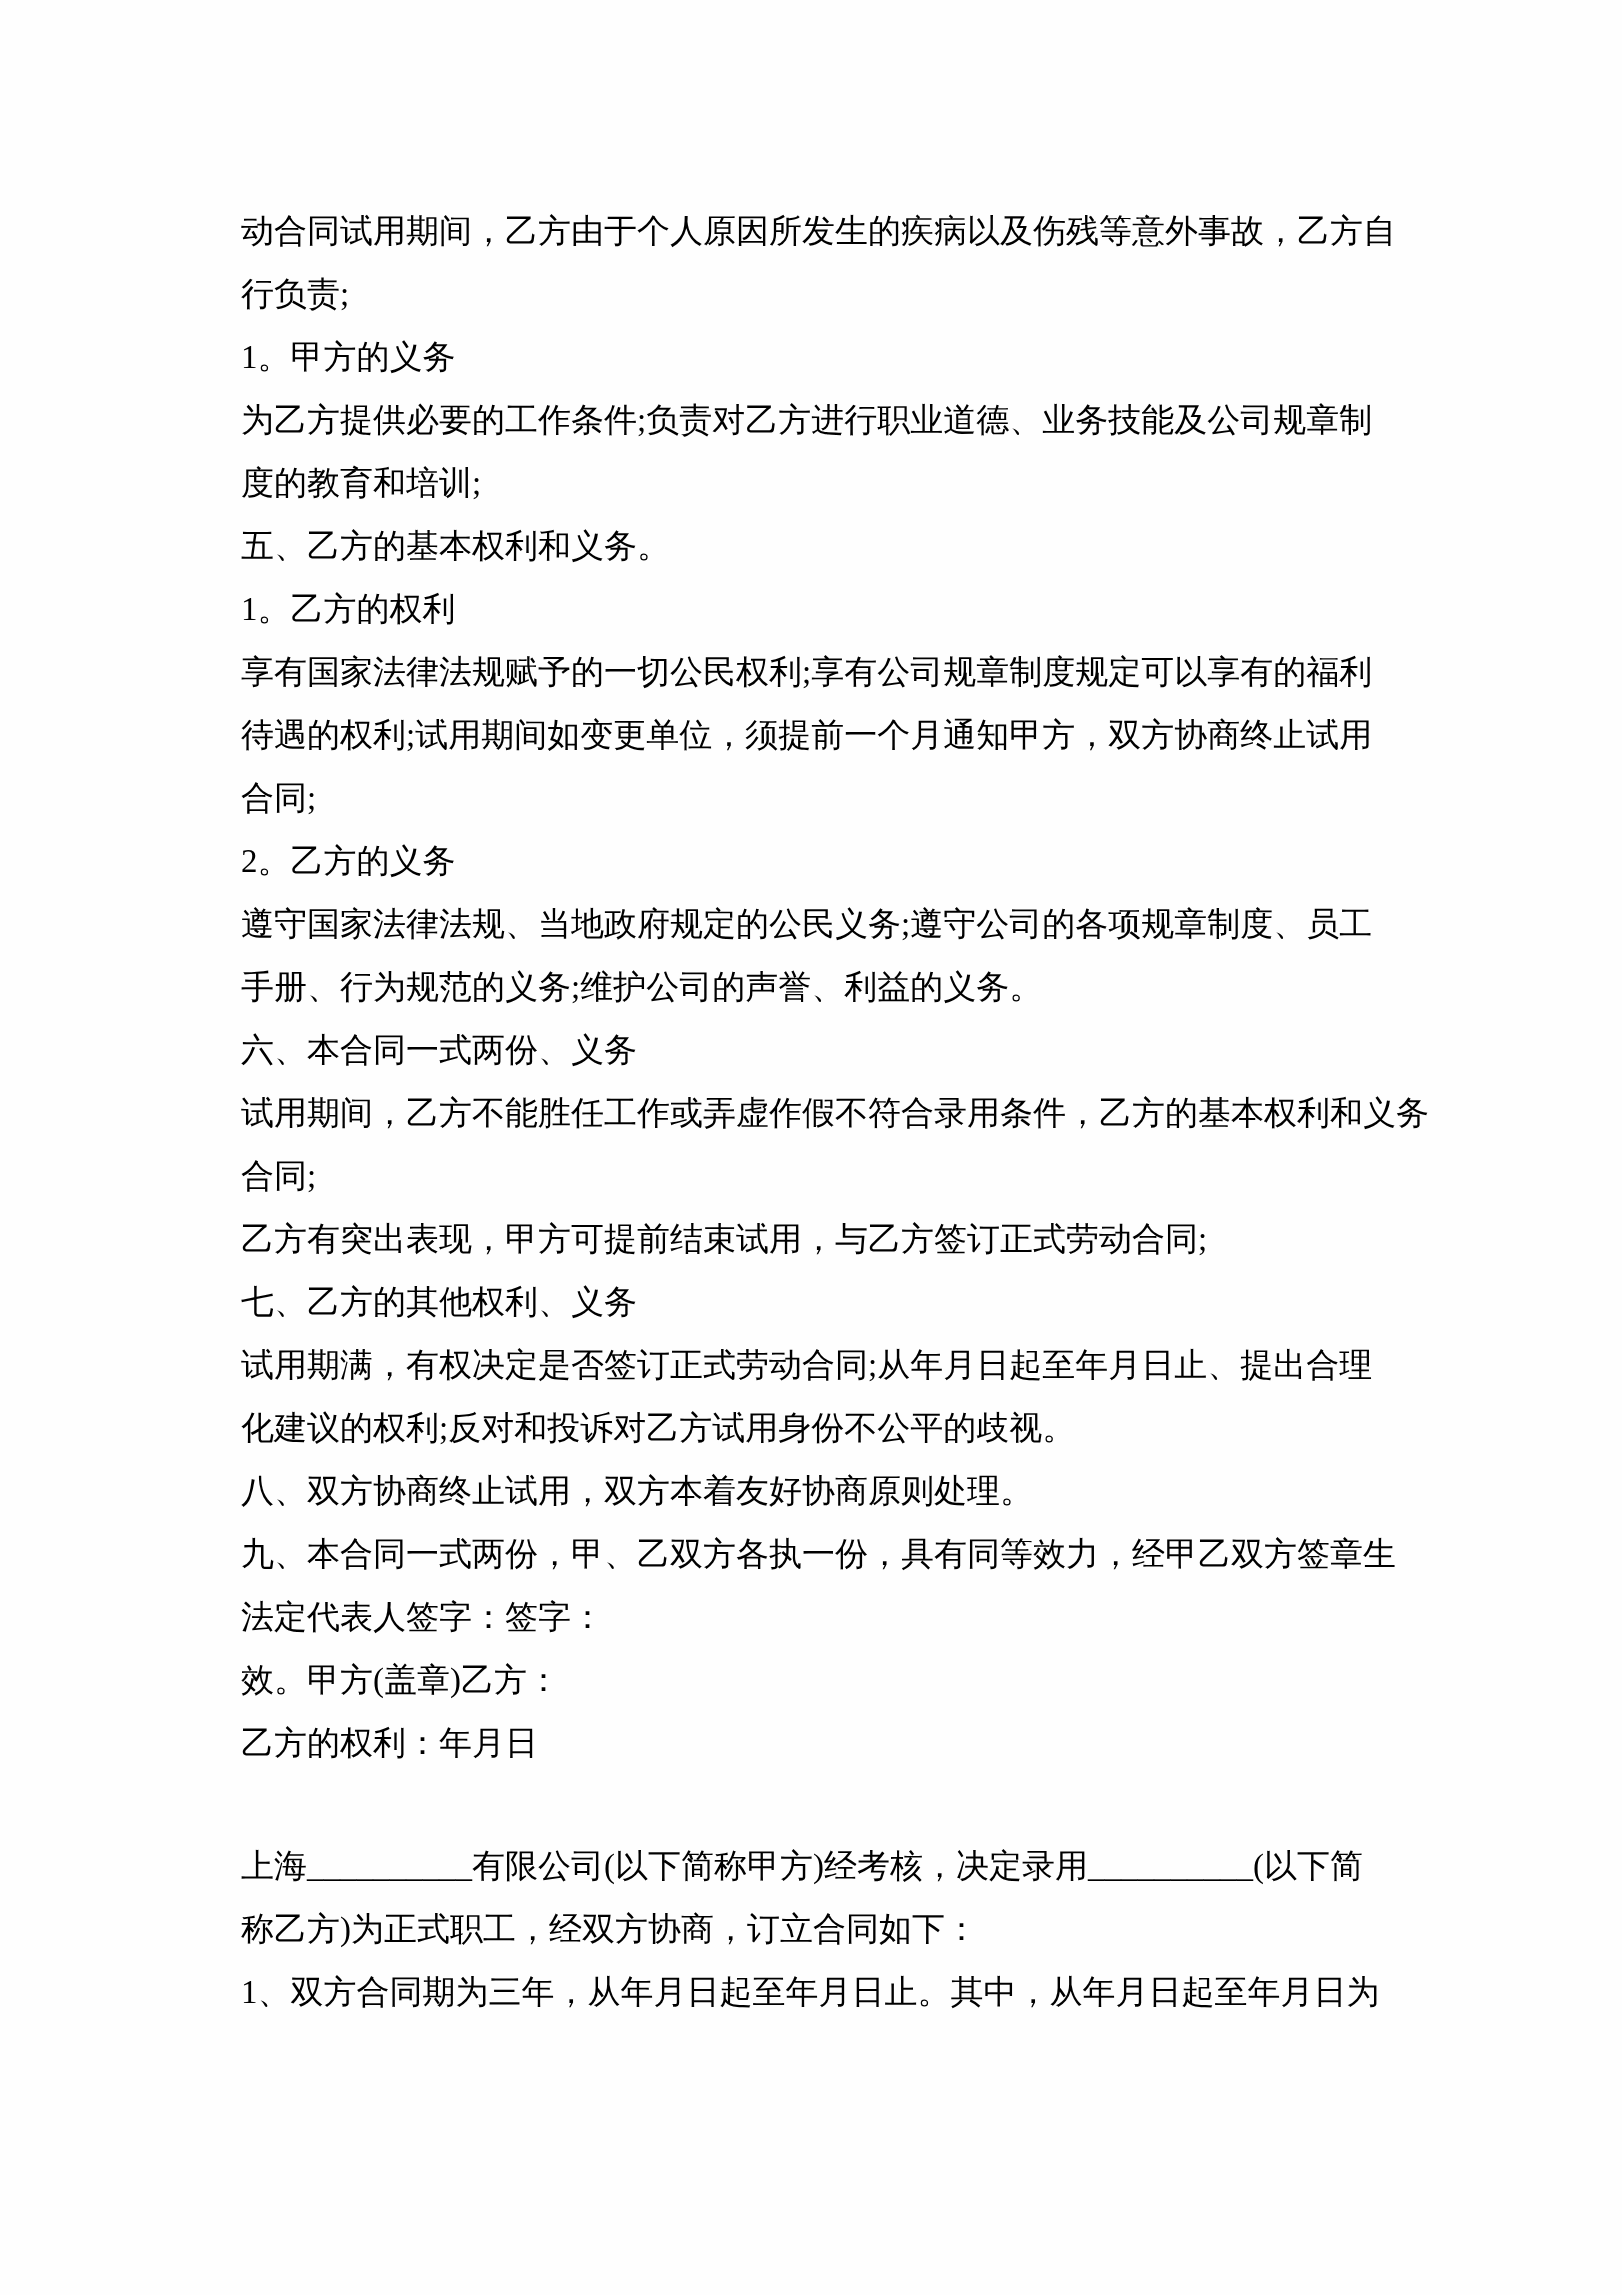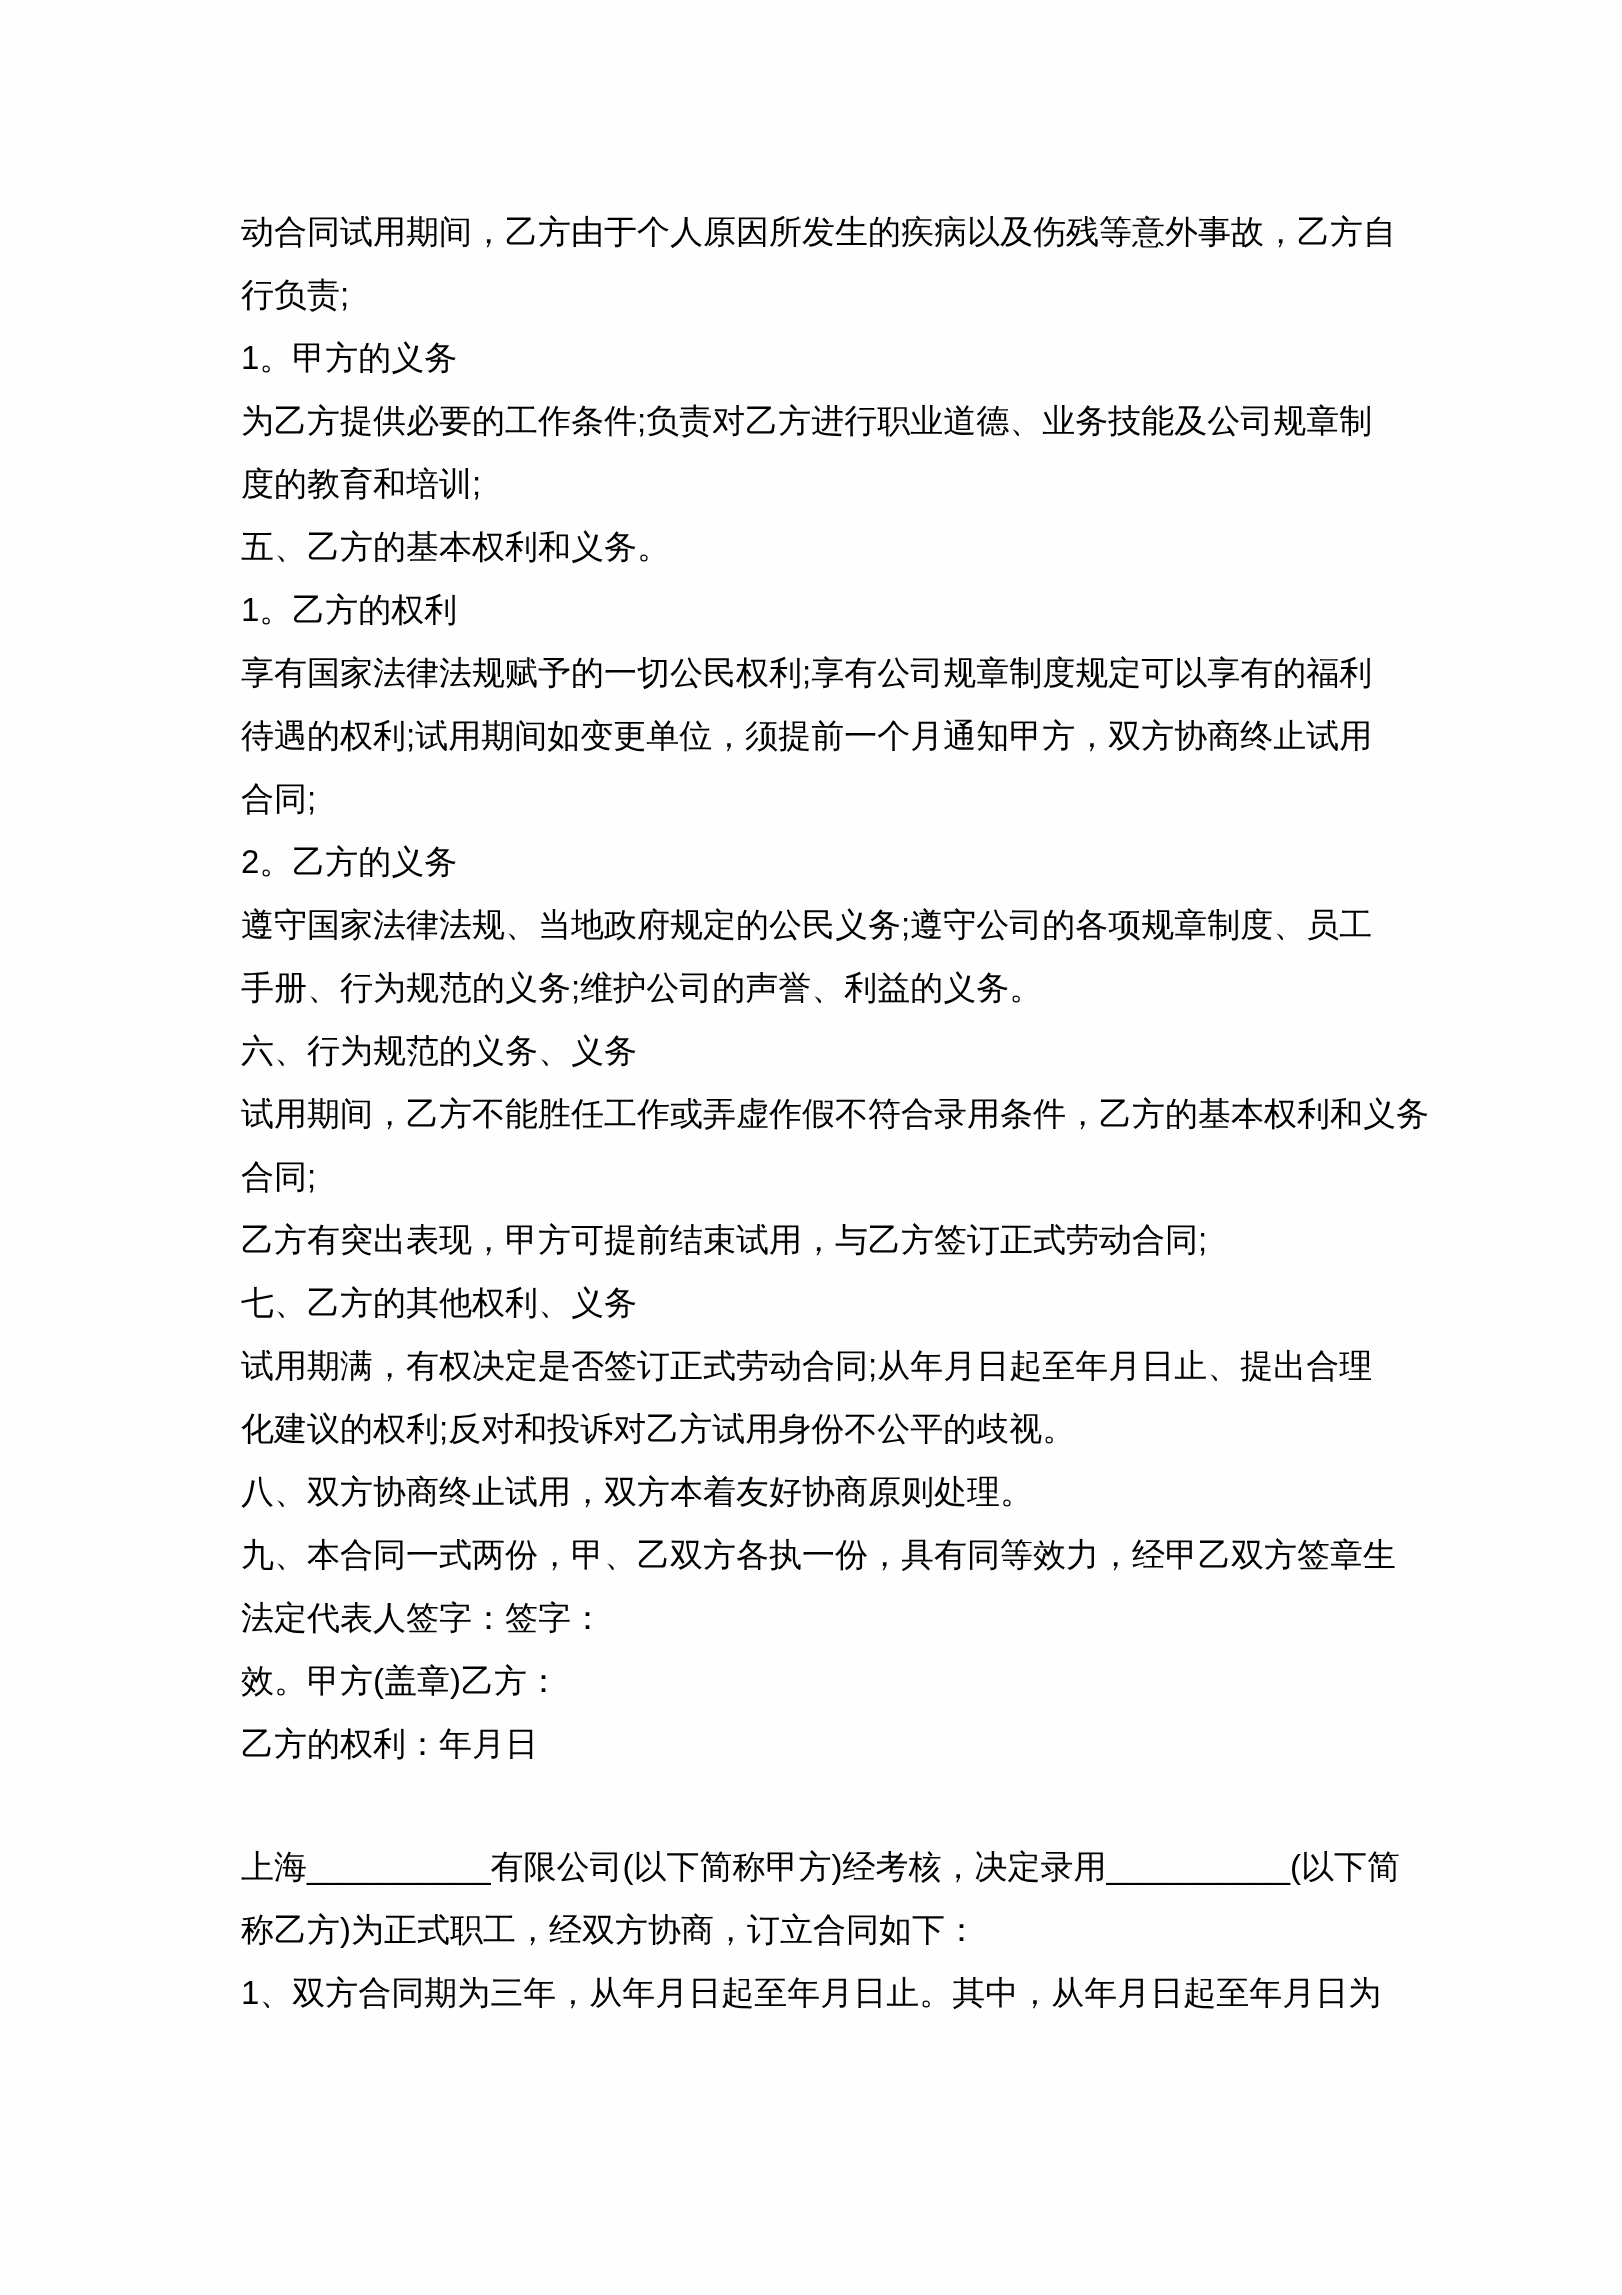--- a/index.html
+++ b/index.html
@@ -10,21 +10,21 @@
   .page {
     position: relative;
     width: 1623px;
     height: 2295px;
     background: #fefefe;
     box-sizing: border-box;
     padding: 200px 222px 0 241px;
     overflow: hidden;
   }
   .doc-line {
-    font-family: Liberation Sans, sans-serif;
+    font-family: Liberation Serif, serif;
     font-size: 33px;
     line-height: 63px;
     height: 63px;
     color: #000000;
     width: 1158px;
     white-space: nowrap;
     text-align: left;
     letter-spacing: 0px;
   }
   .block-gap {
@@ -41,21 +41,21 @@
   <div class="doc-line">为乙方提供必要的工作条件;负责对乙方进行职业道德、业务技能及公司规章制</div>
   <div class="doc-line">度的教育和培训;</div>
   <div class="doc-line">五、乙方的基本权利和义务。</div>
   <div class="doc-line">1。乙方的权利</div>
   <div class="doc-line">享有国家法律法规赋予的一切公民权利;享有公司规章制度规定可以享有的福利</div>
   <div class="doc-line">待遇的权利;试用期间如变更单位，须提前一个月通知甲方，双方协商终止试用</div>
   <div class="doc-line">合同;</div>
   <div class="doc-line">2。乙方的义务</div>
   <div class="doc-line">遵守国家法律法规、当地政府规定的公民义务;遵守公司的各项规章制度、员工</div>
   <div class="doc-line">手册、行为规范的义务;维护公司的声誉、利益的义务。</div>
-  <div class="doc-line">六、行为规范的义务、义务</div>
+  <div class="doc-line">六、本合同一式两份、义务</div>
   <div class="doc-line">试用期间，乙方不能胜任工作或弄虚作假不符合录用条件，乙方的基本权利和义务</div>
   <div class="doc-line">合同;</div>
   <div class="doc-line">乙方有突出表现，甲方可提前结束试用，与乙方签订正式劳动合同;</div>
   <div class="doc-line">七、乙方的其他权利、义务</div>
   <div class="doc-line">试用期满，有权决定是否签订正式劳动合同;从年月日起至年月日止、提出合理</div>
   <div class="doc-line">化建议的权利;反对和投诉对乙方试用身份不公平的歧视。</div>
   <div class="doc-line">八、双方协商终止试用，双方本着友好协商原则处理。</div>
   <div class="doc-line">九、本合同一式两份，甲、乙双方各执一份，具有同等效力，经甲乙双方签章生</div>
   <div class="doc-line">法定代表人签字：签字：</div>
   <div class="doc-line">效。甲方(盖章)乙方：</div>

